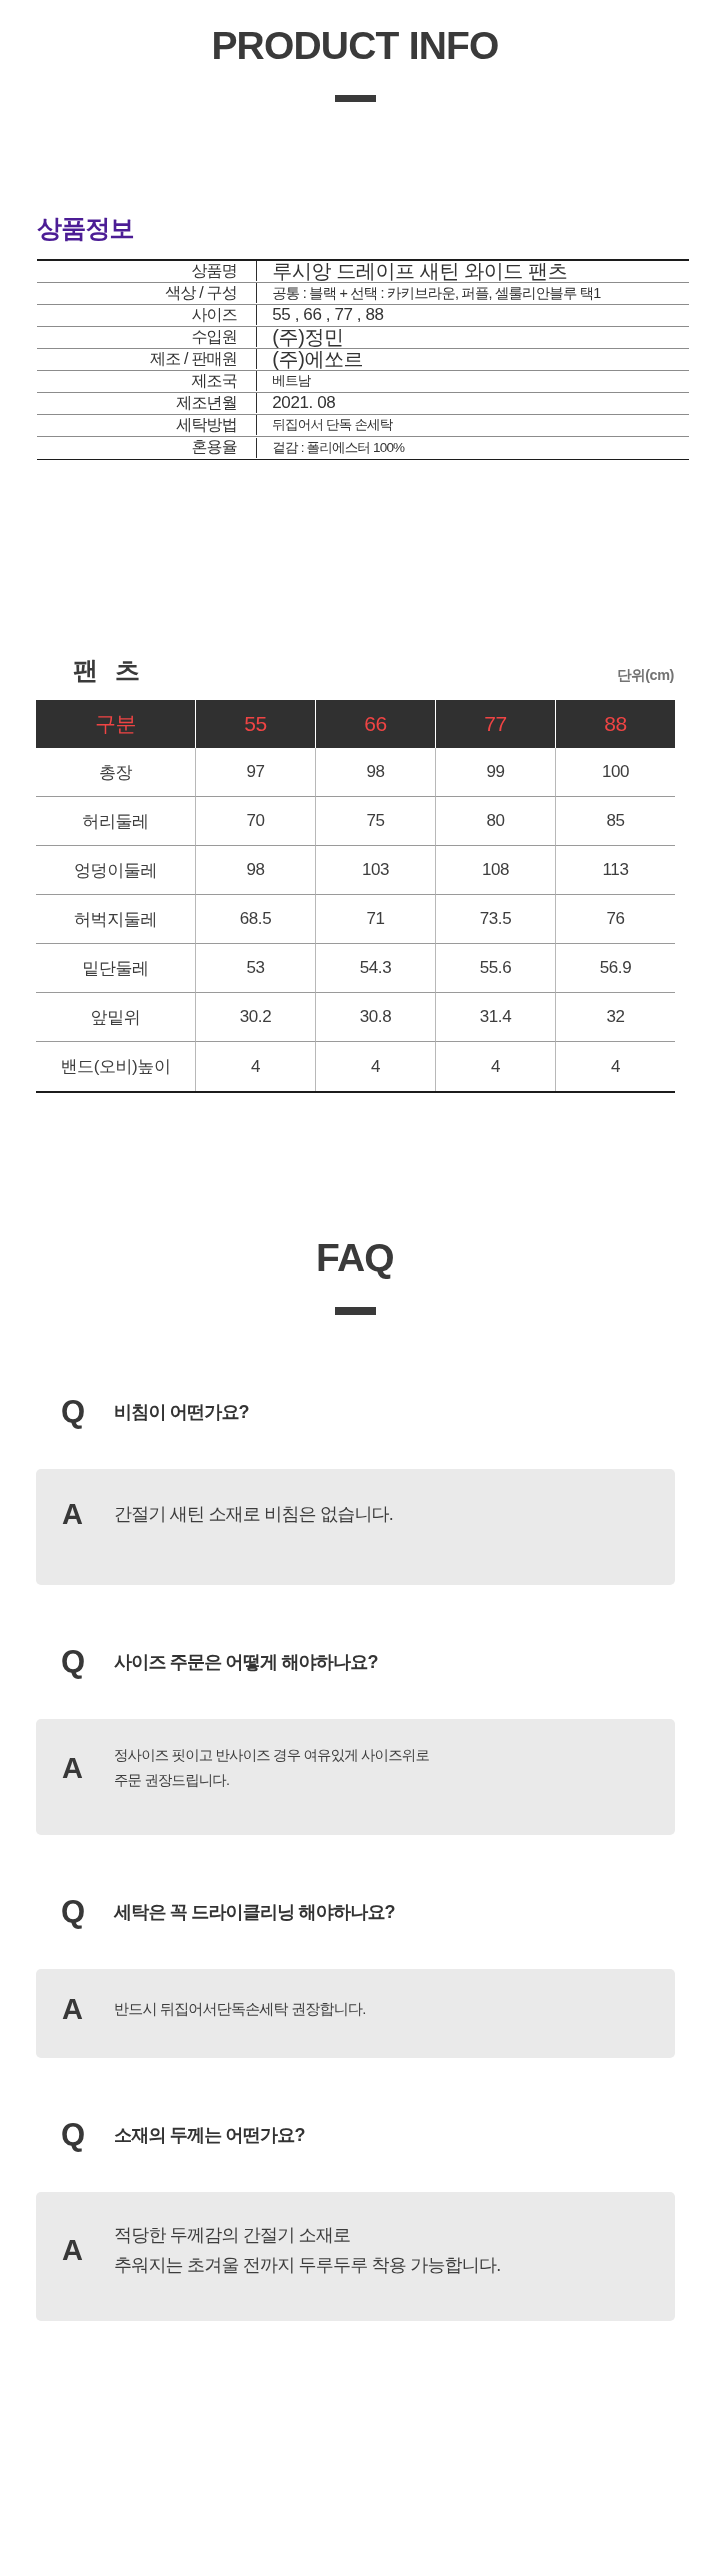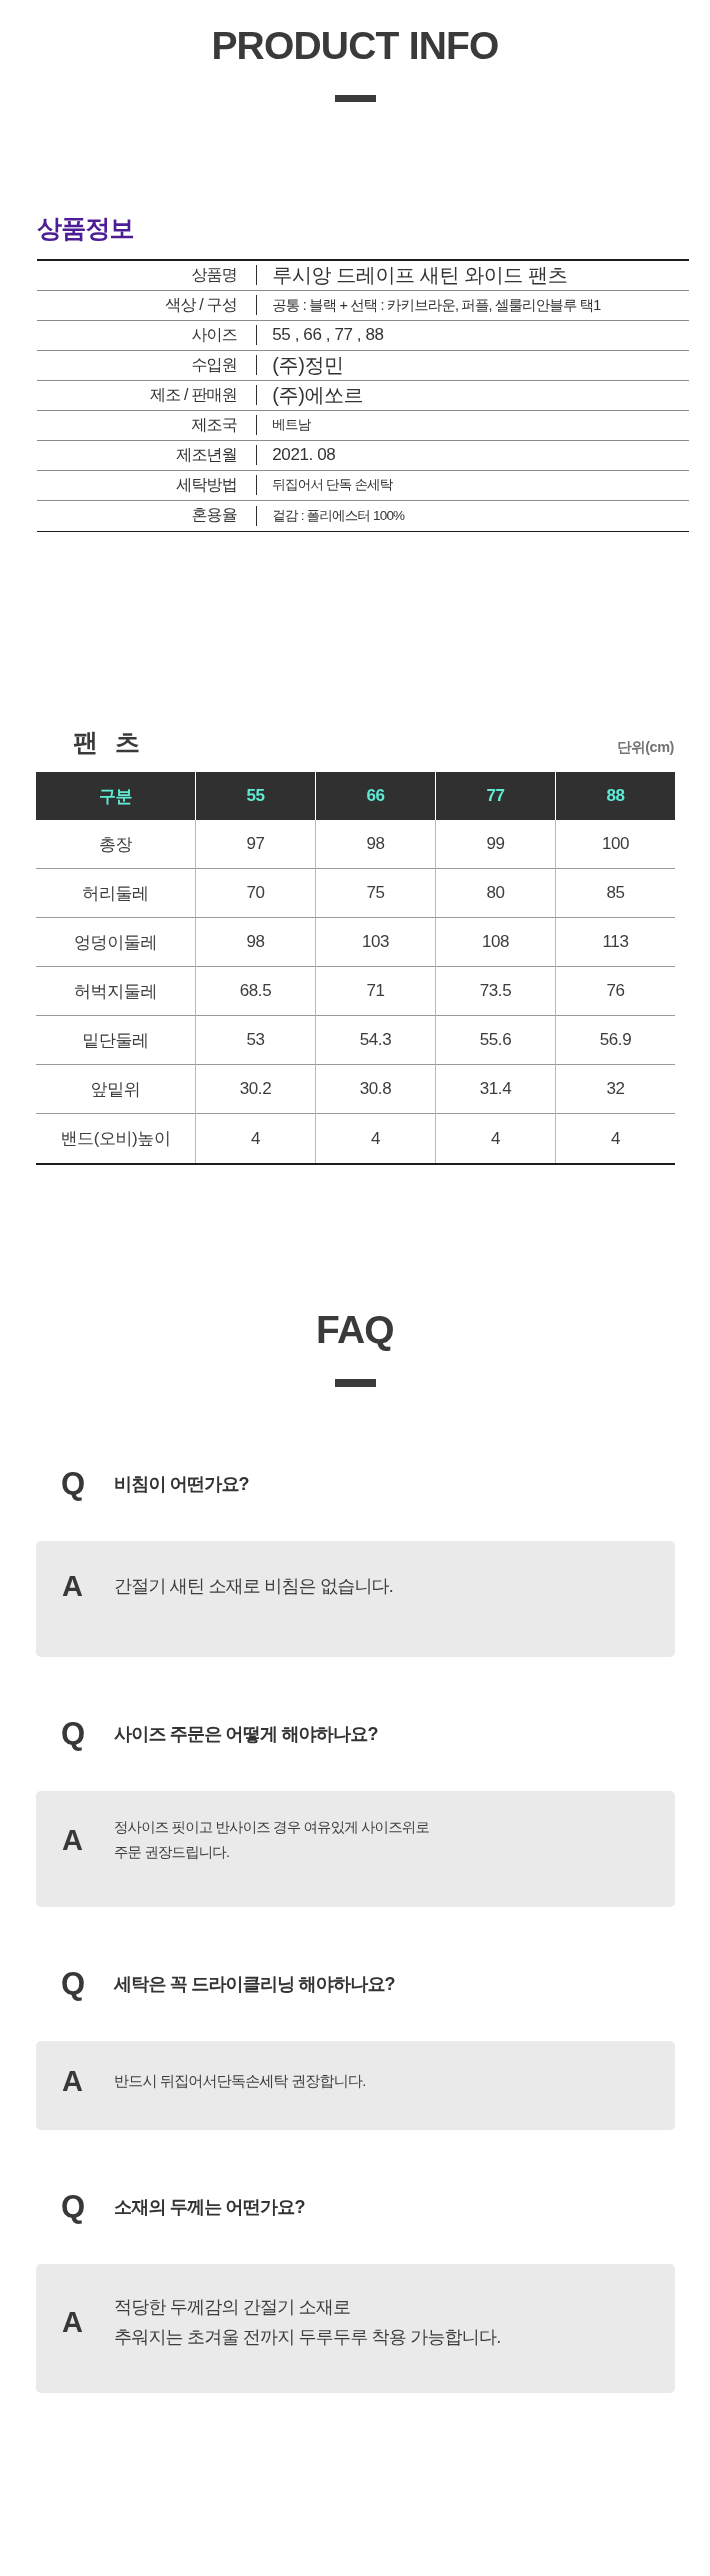--- a/index.html
+++ b/index.html
@@ -38,21 +38,21 @@
   }
   .pi-table {
     margin: 13.5px 21px 0 37px;
     width: 652px;
     border-top: 2.5px solid #1c1c1c;
     border-bottom: 1.7px solid #1c1c1c;
   }
   .pi-row {
     display: flex;
     align-items: center;
-    height: 30px;
+    height: 22px;
     border-bottom: 0.8px solid #8c8c8c;
   }
   .pi-row:last-child { border-bottom: none; }
   .pi-label {
     width: 200px;
     text-align: right;
     font-size: 16px;
     color: #333333;
     letter-spacing: -0.8px;
   }
@@ -88,27 +88,26 @@
     margin: 13.5px auto 0 36px;
     width: 639px;
     border-bottom: 2.5px solid #1c1c1c;
   }
   .st-row {
     display: grid;
     grid-template-columns: 159px 1fr 1fr 1fr 1fr;
   }
   .st-header .st-cell {
     background: #303030;
-    color: #5eead4;
+    color: #ef4444;
     height: 48px;
-    font-size: 17px;
+    font-size: 21px;
     display: flex; align-items: center; justify-content: center;
     border-left: 1.7px solid #ffffff;
     letter-spacing: -0.4px;
-    font-weight: bold;
   }
   .st-header .st-cell:first-child { border-left: none; }
   .st-body .st-cell {
     height: 49px;
     font-size: 17px;
     color: #3d3d3d;
     display: flex; align-items: center; justify-content: center;
     border-left: 0.8px solid #b8b8b8;
     border-bottom: 0.8px solid #9a9a9a;
     letter-spacing: -0.4px;

